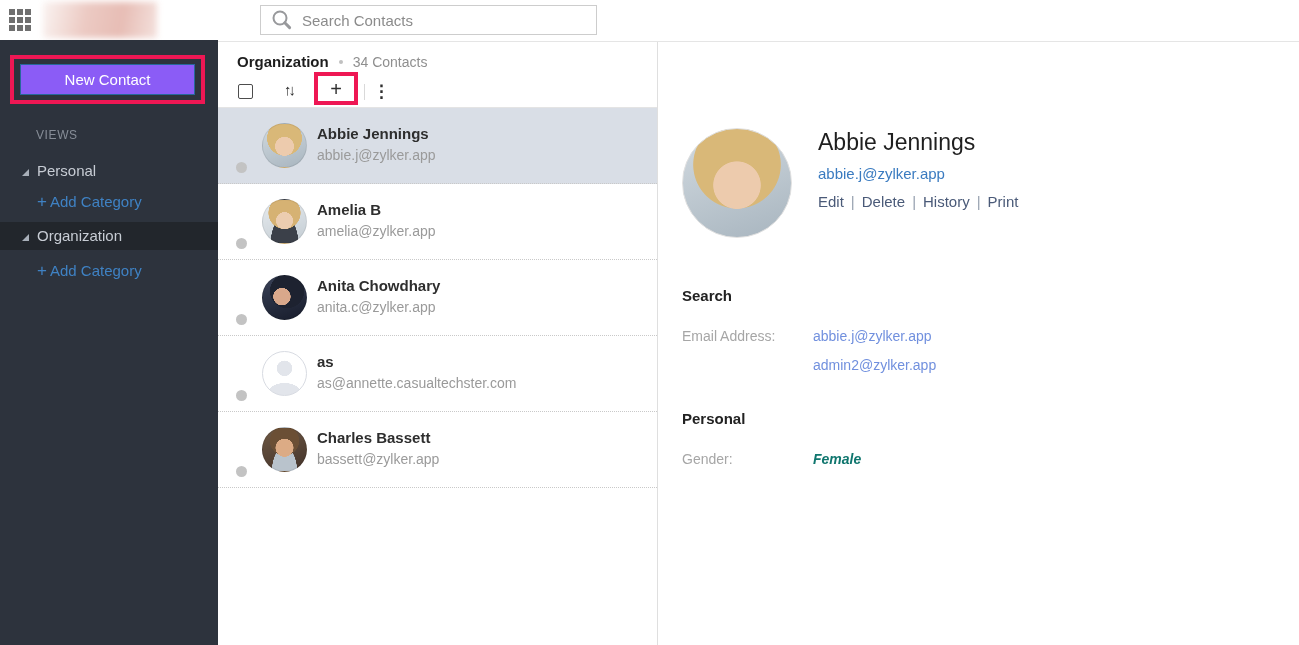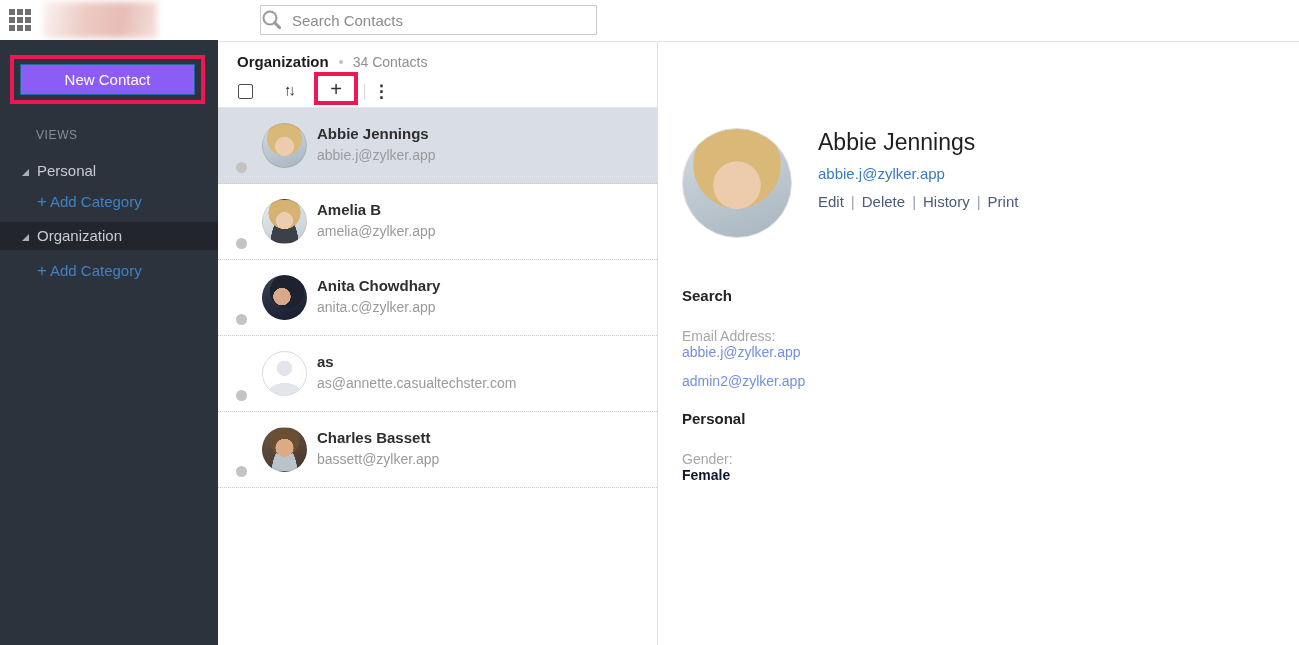--- a/index.html
+++ b/index.html
@@ -10,21 +10,21 @@
   .topbar { position:absolute; left:0; top:0; width:1299px; height:42px;
             background:#fff; border-bottom:1px solid #e5e5e5; }
   .grid-icon { position:absolute; left:9px; top:9px; width:22px; height:22px;
                display:grid; grid-template-columns:repeat(3,1fr); gap:2.5px; cursor:pointer; }
   .grid-icon span { background:#6f6f6f; }
   .logo-blur { position:absolute; left:43px; top:2px; width:114px; height:36px;
                background:linear-gradient(100deg,#faf3f1 0%,#eccac3 38%,#e7bdb5 68%,#f4e1dd 100%);
                filter:blur(3px); }
   .searchbox { position:absolute; left:260px; top:5px; width:337px; height:30px;
                background:#fff; border:1px solid #cdcdcd; display:flex;
-               align-items:center; gap:9px; }
+               align-items:center; padding-left:10px; gap:9px; }
   .searchbox input { border:none; outline:none; flex:1; font-size:15px; color:#333;
                      font-family:"Liberation Sans", sans-serif; background:transparent; }
   .searchbox input::placeholder { color:#8b8b8b; }
 
   
   .sidebar { position:absolute; left:0; top:40px; width:218px; height:605px;
              background:#2d333d; }
   .annotation-frame { border:4px solid #ee1754; }
   .frame-newcontact { position:absolute; left:10px; top:15px; width:195px; height:49px;
                       display:flex; align-items:center; justify-content:center; }
@@ -112,25 +112,25 @@
   .d-name { position:absolute; left:159px; top:87px; font-size:23px; color:#1f1f1f; }
   .d-email { position:absolute; left:159px; top:123px; font-size:15px; color:#3a7bc0;
              text-decoration:none; cursor:pointer; }
   .d-actions { position:absolute; left:159px; top:151px; font-size:15px; }
   .d-actions a { color:#4a5a78; text-decoration:none; cursor:pointer; }
   .d-actions .pipe { color:#97a1b0; margin:0 7px; }
   .sec { position:absolute; left:23px; width:560px; }
   .sec-general { top:245px; }
   .sec-personal { top:368px; }
   .sec-title { font-size:15px; font-weight:600; color:#222; }
-  .field { display:flex; margin-top:24px;flex-direction:column; }
+  .field { display:flex; margin-top:24px; }
   .f-label { width:131px; font-size:14px; color:#a6a6a6; }
   .f-values { display:flex; flex-direction:column; gap:13px; font-size:14px; }
   .f-values a { color:#7190de; text-decoration:none; cursor:pointer; }
-  .val-plain { color:#0f172a; font-weight:600; }
+  .val-plain { color:#0f766e; font-weight:600;font-style:italic; }
 </style>
 </head>
 <body>
 
 <div class="topbar">
   <div class="grid-icon">
     <span></span>
       <span></span>
       <span></span>
       <span></span>

